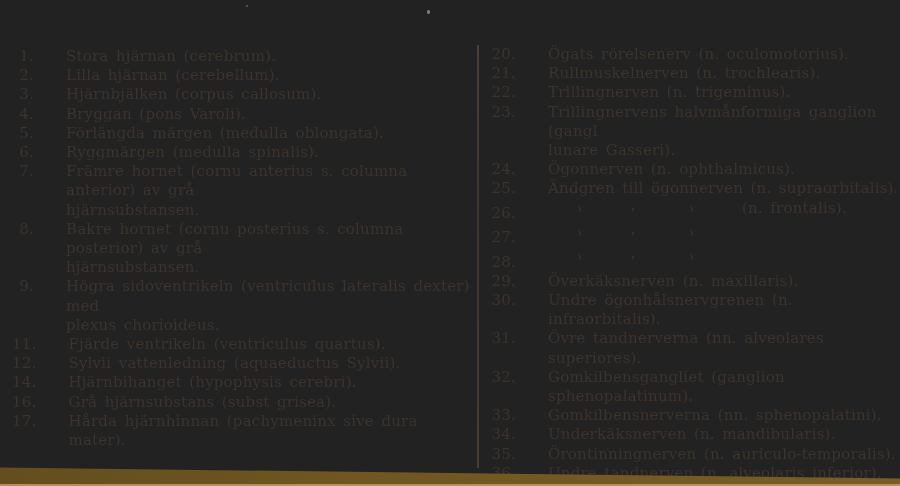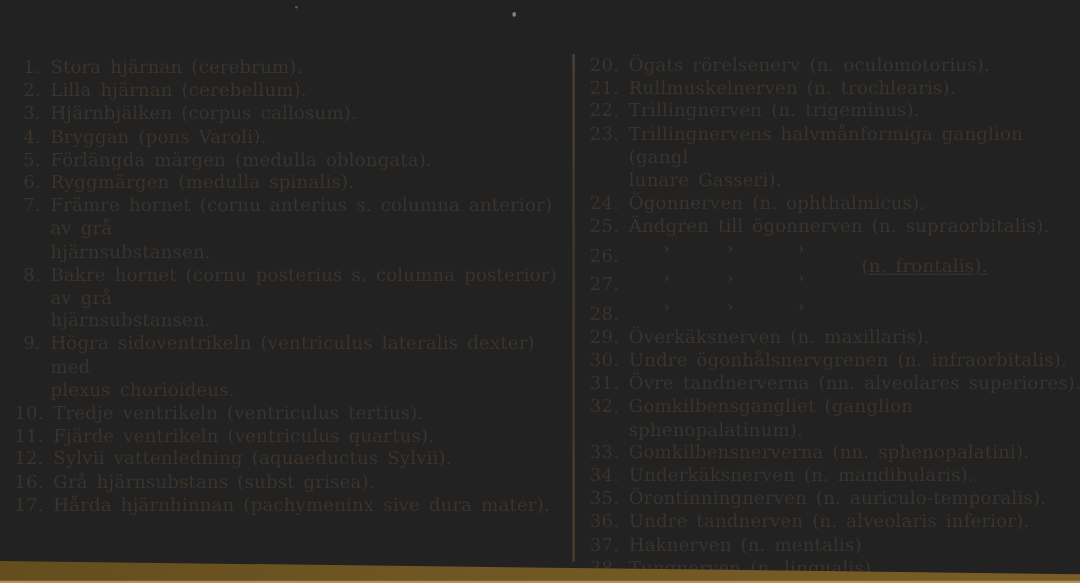--- a/index.html
+++ b/index.html
@@ -24,25 +24,25 @@
         #c49b63 87%,
         #c08e51 94%,
         #bf8b4c 100%);
   }
   .col{position:absolute;}
   #left-col{left:12px;top:47px;width:462px;}
   #right-col{left:489px;top:45px;width:414px;}
   .row{display:flex;align-items:baseline;line-height:19.2px;}
   .num{flex:0 0 22px;text-align:right;padding-right:8px;white-space:nowrap;}
   #right-col .num{flex:0 0 27px;}
-  .txt{white-space:pre-wrap;line-height:19.2px;flex:1;}
+  .txt{white-space:pre-wrap;line-height:19.2px;flex:1;margin-left:24px;}
   .txt.ditto{position:relative;height:19.2px;}
   .dm{position:absolute;top:0;font-weight:bold;font-size:13px;}
   .dm0{left:29px;} .dm1{left:82px;} .dm2{left:141px;}
-  .paren{position:absolute;left:194px;top:14px;white-space:nowrap;text-decoration:underline;}
+  .paren{position:absolute;left:194px;top:0;white-space:nowrap;}
   #divider{
     position:absolute;left:477px;top:45px;width:2px;height:423px;
     background:linear-gradient(180deg,#4a4036,#3e352c 40%,#4a3d2d);
   }
   .speck{position:absolute;border-radius:50%;background:#8a8274;}
   #speck-1{left:427px;top:10px;width:3px;height:4px;}
   #speck-2{left:246px;top:5px;width:2px;height:2px;opacity:.6;}
   #edge-dark{
     position:absolute;left:-20px;bottom:-9px;width:940px;height:22px;
     background:linear-gradient(90deg,#634d1e,#6f5622 40%,#7a5d26);
@@ -94,30 +94,30 @@
         <span class="num">8.</span>
         <span class="txt">Bakre hornet (cornu posterius s. columna posterior) av grå
 hjärnsubstansen.</span>
       </div>
       <div class="row">
         <span class="num">9.</span>
         <span class="txt">Högra sidoventrikeln (ventriculus lateralis dexter) med
 plexus chorioideus.</span>
       </div>
       <div class="row">
-        <span class="num">10.</span>
-        <span class="txt">Tredje ventrikeln (ventriculus tertius).</span>
-      </div>
-      <div class="row">
         <span class="num">11.</span>
         <span class="txt">Fjärde ventrikeln (ventriculus quartus).</span>
       </div>
       <div class="row">
         <span class="num">12.</span>
         <span class="txt">Sylvii vattenledning (aquaeductus Sylvii).</span>
+      </div>
+      <div class="row">
+        <span class="num">14.</span>
+        <span class="txt">Hjärnbihanget (hypophysis cerebri).</span>
       </div>
       <div class="row">
         <span class="num">16.</span>
         <span class="txt">Grå hjärnsubstans (subst grisea).</span>
       </div>
       <div class="row">
         <span class="num">17.</span>
         <span class="txt">Hårda hjärnhinnan (pachymeninx sive dura mater).</span>
       </div>
     </div>

